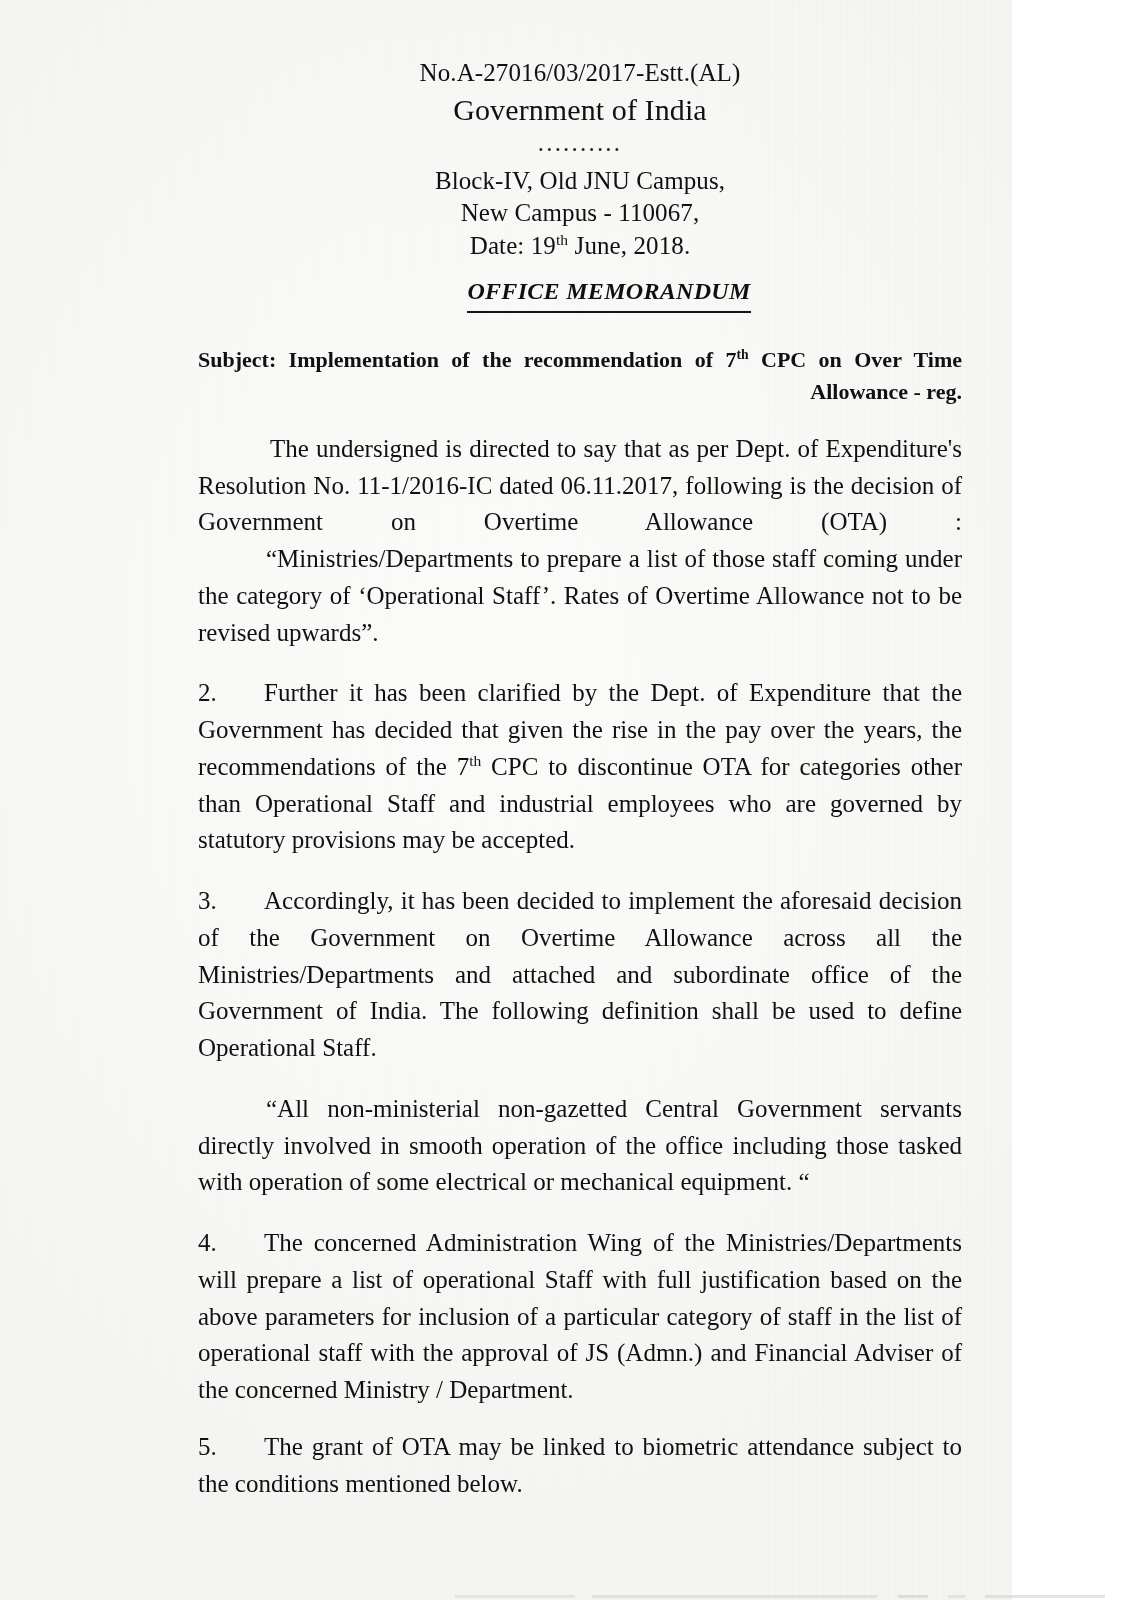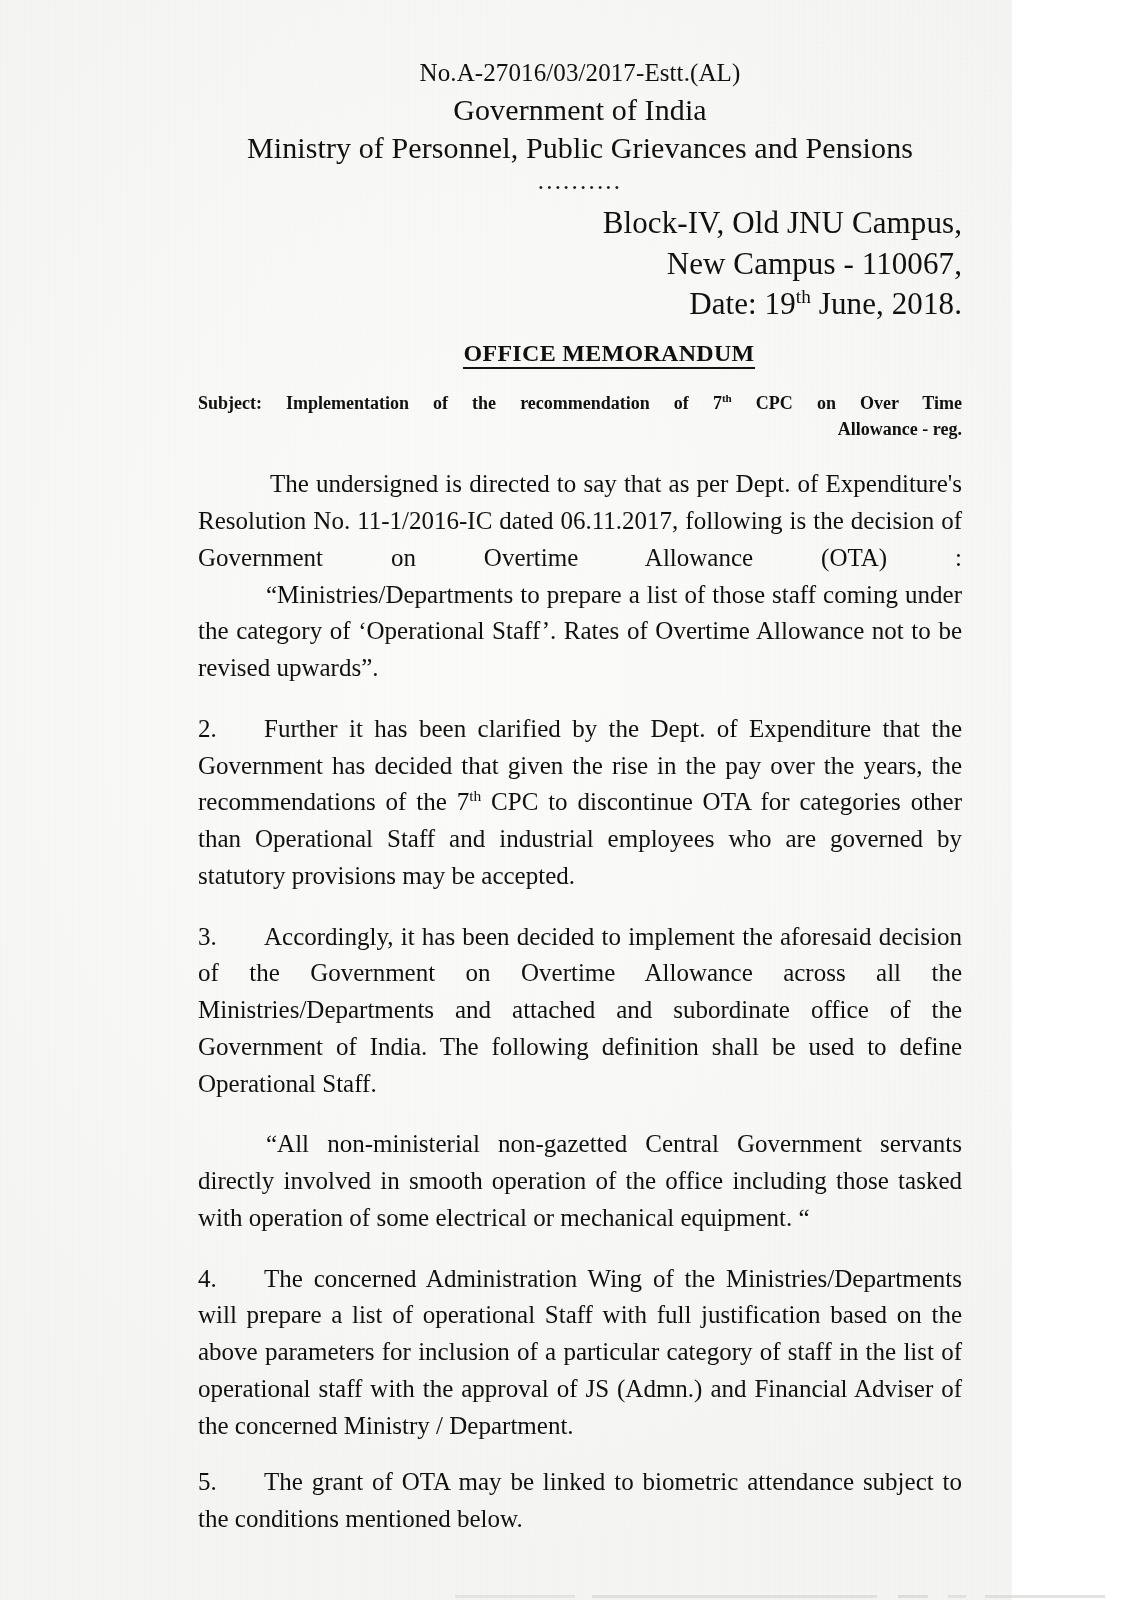--- a/index.html
+++ b/index.html
@@ -86,22 +86,22 @@
     text-align: center;
     font-size: 25px;
     letter-spacing: 2.2px;
     margin-top: 6px;
     color: #1a1a1a;
     height: 22px;
     line-height: .6;
   }
 
   .address-block {
-    text-align: right;
-    font-size: 31px;
+    text-align: center;
+    font-size: 25px;
     line-height: 1.30;
     margin-top: 8px;
     letter-spacing: .1px;
   }
   .address-block .line { white-space: nowrap; }
 
   sup {
     font-size: .62em;
     vertical-align: super;
     line-height: 0;
@@ -112,28 +112,29 @@
     margin-top: 16px;
     padding-left: 58px;
     text-align: center;
   }
   .om-title {
     display: inline-block;
     font-weight: bold;
     font-size: 24px;
     letter-spacing: .3px;
     border-bottom: 2px solid #151515;
-    padding-bottom: 0;
+    padding-bottom: 6px;
+    font-style: italic;
   }
 
   
   .subject {
-    margin-top: 22px;
+    margin-top: 31px;
     font-weight: bold;
-    font-size: 18px;
+    font-size: 22px;
     line-height: 1.42;
     text-align: justify;
     text-justify: inter-word;
   }
   .subject .l1 {
     text-align: justify;
     text-align-last: justify;
     word-spacing: 1px;
   }
   .subject .l2 {
@@ -174,21 +175,20 @@
 </head>
 <body>
 
 <div class="page">
 
   <div class="content">
 
     <div class="doc-number">No.A-27016/03/2017-Estt.(AL)</div>
 
     <div class="org-line l1">Government of India</div>
-    <div class="org-line">Ministry of Personnel, Public Grievances and Pensions</div>
 
     <div class="dots-sep">..........</div>
 
     <div class="address-block">
       <div class="line">Block-IV, Old JNU Campus,</div>
       <div class="line">New Campus - 110067,</div>
       <div class="line"><span>Date: 19</span><sup>th</sup><span> June, 2018.</span></div>
     </div>
 
     <div class="om-title-row">

